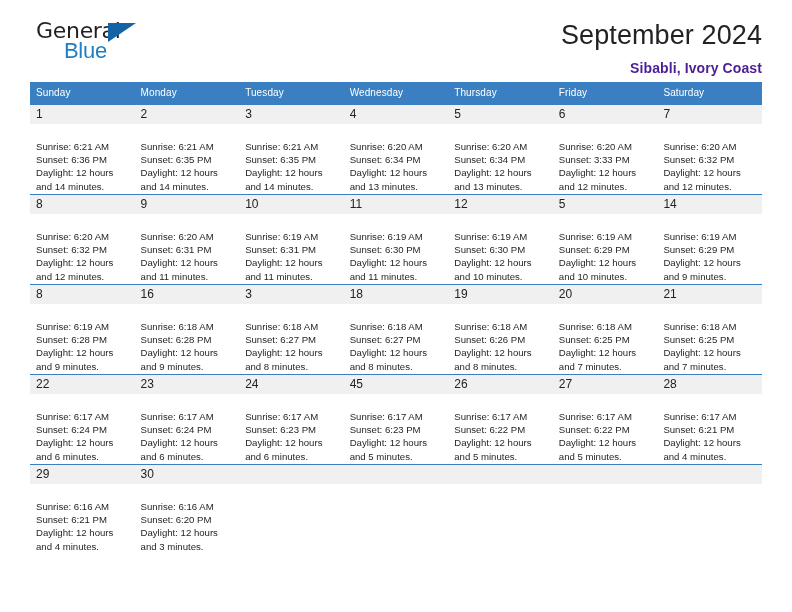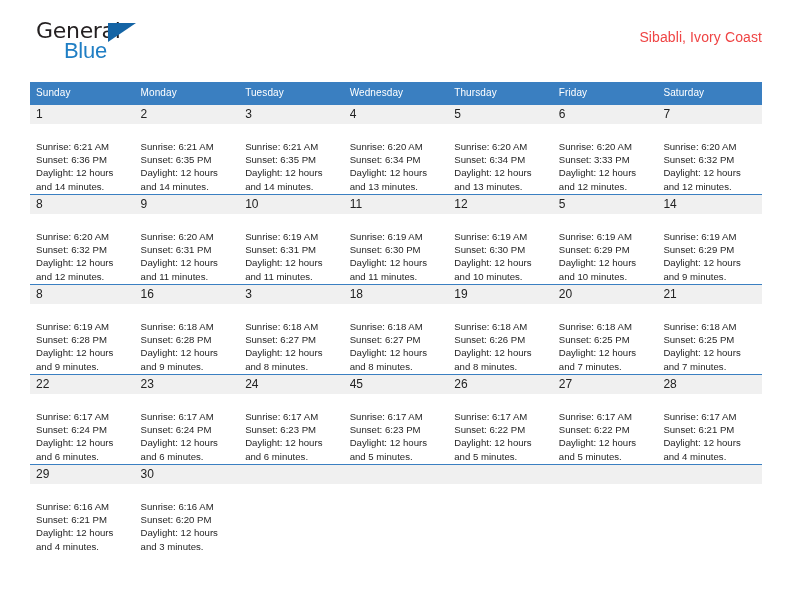--- a/index.html
+++ b/index.html
@@ -65,22 +65,22 @@
   }
   .cal-title {
     font-size: 27px;
     font-weight: 400;
     color: #222222;
     line-height: 1.15;
     letter-spacing: 0.1px;
   }
   .cal-subtitle {
     font-size: 14px;
-    font-weight: 400;
-    color: #ef4444;
+    font-weight: 700;
+    color: #4c1d95;
     margin-top: 9px;
     letter-spacing: 0.1px;
   }
 
   
   .calendar {
     width: 732px;
     border-collapse: collapse;
     table-layout: fixed;
     margin-top: 10px;
@@ -135,20 +135,21 @@
 
   <div class="header">
 
     <div class="logo">
       <span class="logo-general">General</span>
       <span class="logo-triangle"></span>
       <span class="logo-blue">Blue</span>
     </div>
 
     <div class="title-block">
+      <div class="cal-title">September 2024</div>
       <div class="cal-subtitle">Sibabli, Ivory Coast</div>
     </div>
 
   </div>
 
   <table class="calendar">
     <thead>
       <tr id="weekday-row">
           <th>Sunday</th>
           <th>Monday</th>

